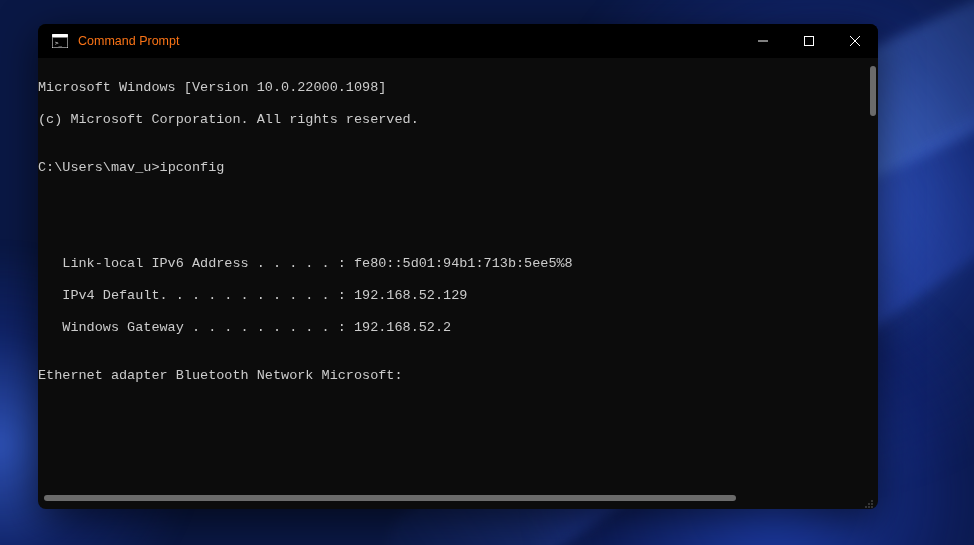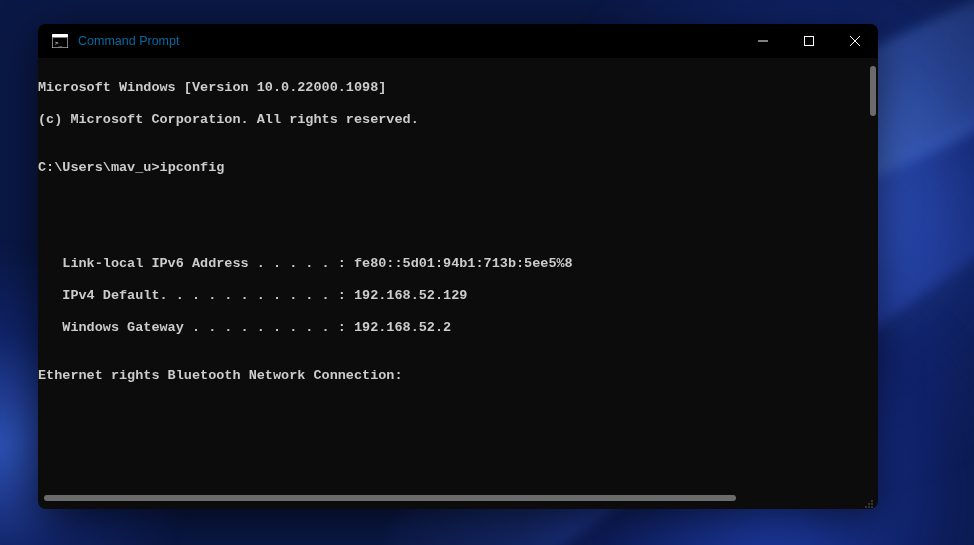--- a/index.html
+++ b/index.html
@@ -72,21 +72,21 @@
       width: 16px;
       height: 14px;
       margin-right: 10px;
       position: relative;
     }
     .app-icon svg {
       width: 100%;
       height: 100%;
     }
     .title-text {
-      color: #0369a1;
+      color: #f97316;
       font-size: 12.5px;
       font-weight: 400;
       flex: 1;
     }
     .win-controls {
       display: flex;
       height: 100%;
     }
     .win-btn {
       width: 46px;
@@ -110,21 +110,20 @@
     .terminal-content {
       font-family: 'Consolas', 'Courier New', monospace;
       font-size: 13.5px;
       line-height: 16px;
       color: #cccccc;
       white-space: pre;
       padding-left: 0;
     }
     .terminal-content .line {
       display: block;
-      font-weight: bold;
     }
     .vscroll {
       position: absolute;
       right: 2px;
       top: 8px;
       width: 6px;
       height: 50px;
       background: #6b6b6b;
       border-radius: 3px;
     }
@@ -201,21 +200,21 @@
 <span class="line"></span>
 <span class="line"><span>C:\Users\mav_u&gt;</span><span>ipconfig</span></span>
 <span class="line"></span>
 <span class="line"></span>
 <span class="line"></span>
 <span class="line"></span>
 <span class="line">   Link-local IPv6 Address . . . . . : fe80::5d01:94b1:713b:5ee5%8</span>
 <span class="line">   IPv4 Default. . . . . . . . . . . : 192.168.52.129</span>
 <span class="line">   Windows Gateway . . . . . . . . . : 192.168.52.2</span>
 <span class="line"></span>
-<span class="line">Ethernet rights Bluetooth Network Connection:</span>
+<span class="line">Ethernet adapter Bluetooth Network Microsoft:</span>
 <span class="line"></span>
 
 
 <span class="line"></span>
 
     </div>
 
     <div class="vscroll"></div>
     <div class="hscroll-track">
       <div class="hscroll-thumb"></div>

